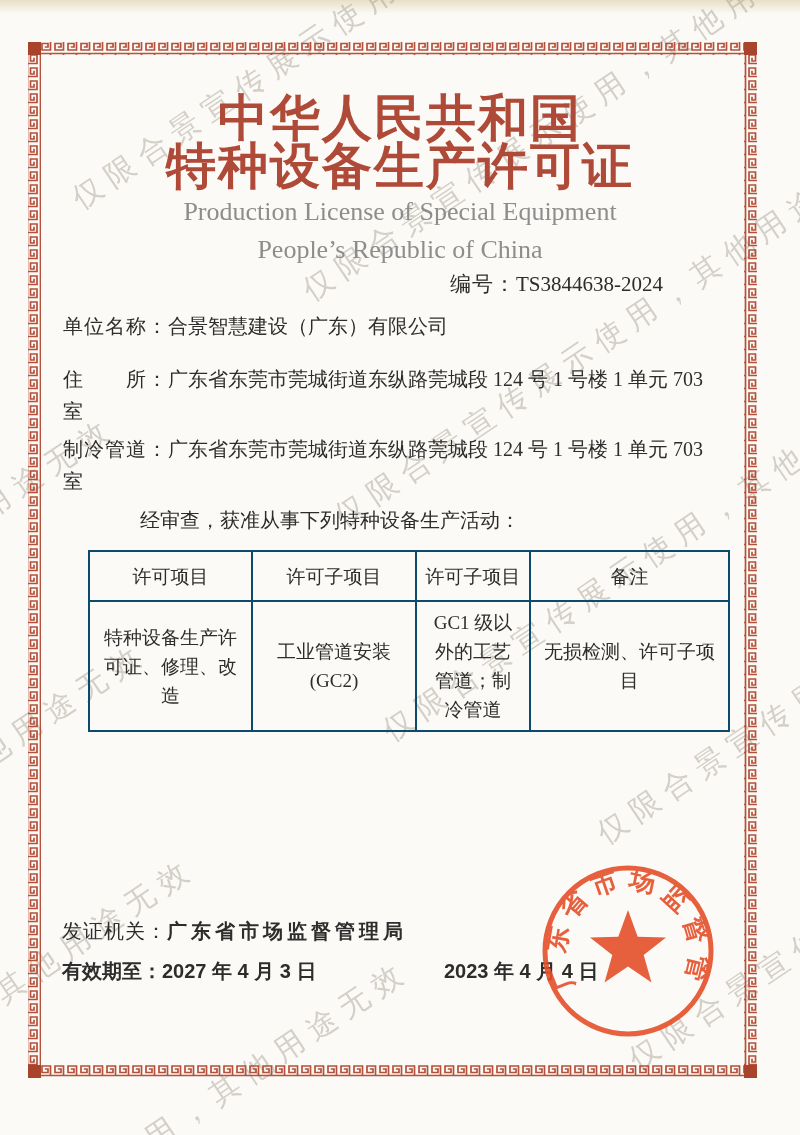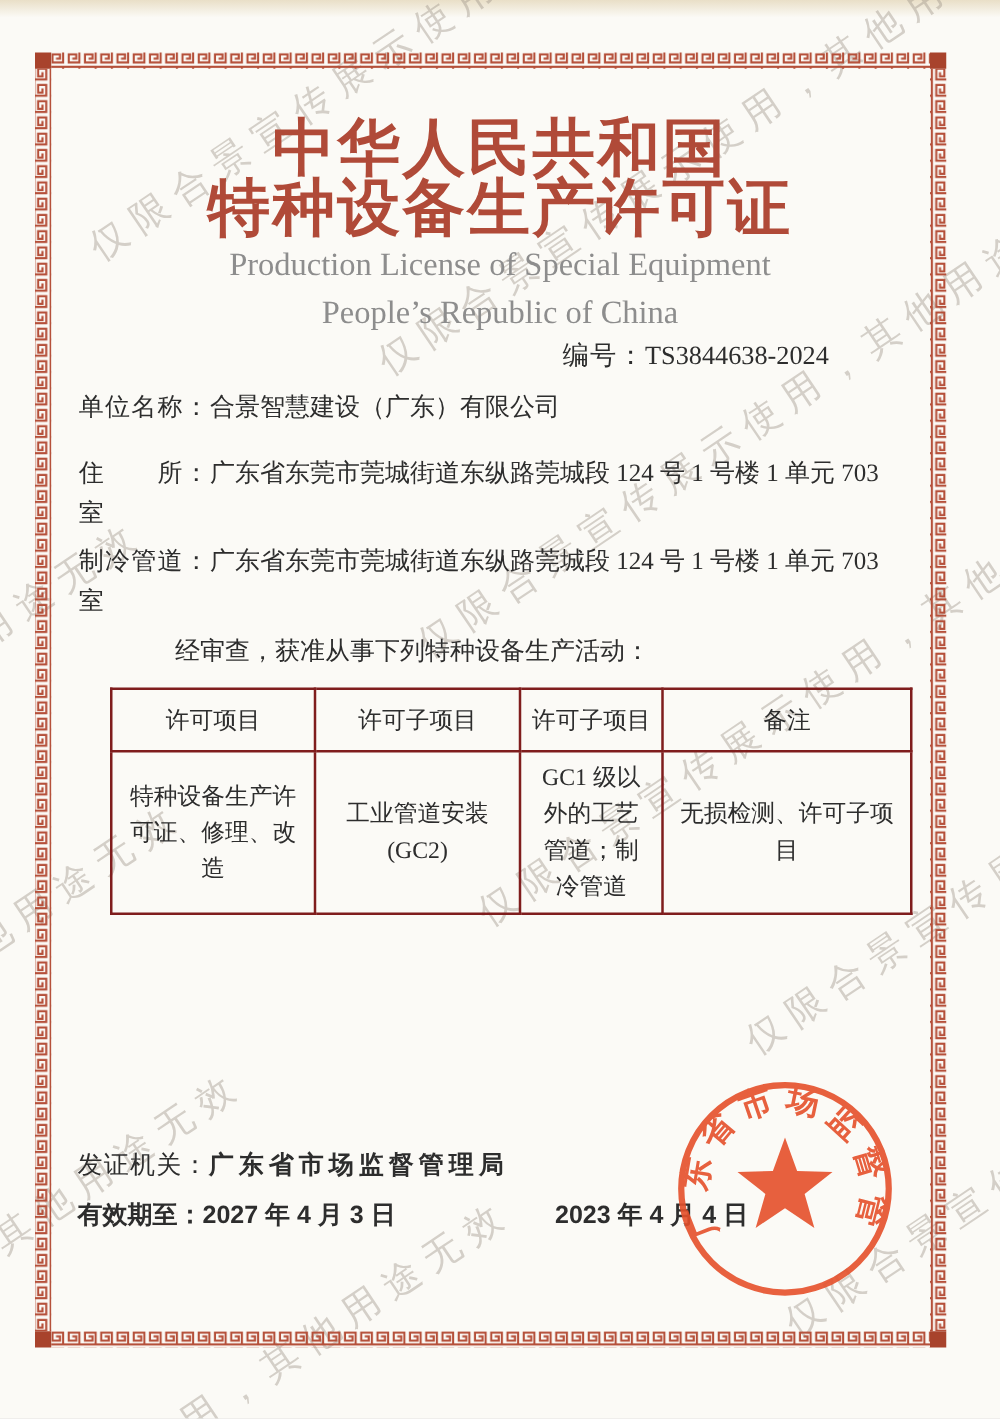--- a/index.html
+++ b/index.html
@@ -35,21 +35,21 @@
               padding-right:75px;box-sizing:border-box;font-size:21px;}
   .field{position:absolute;left:62px;width:640px;margin:1px;font-size:20px;line-height:32px;}
   .f-unit{top:309px;}
   .f-res{top:362px;}
   .f-office{top:432px;}
   .approval{position:absolute;top:507px;left:62px;width:676px;margin:0;
             padding-left:78px;box-sizing:border-box;font-size:20px;}
   table.lic{position:absolute;top:550px;left:88px;width:640px;border-collapse:collapse;
             table-layout:fixed;}
   table.lic th,table.lic td{
-    border:2px solid #7f1d1d;text-align:center;vertical-align:middle;
+    border:2px solid #0c4a6e;text-align:center;vertical-align:middle;
     font-weight:400;font-size:19px;line-height:29px;padding:6px 10px;
   }
   table.lic th{height:36px;padding:6px 4px;}
   table.lic td{height:116px;}
   .authority{position:absolute;top:918px;left:62px;margin:0;font-size:20px;text-align:center;}
   .authority .val{font-weight:600;letter-spacing:4px;}
   .dates{position:absolute;top:958px;left:62px;width:676px;margin:0;font-size:20px;font-weight:bold;}
   .issue{position:absolute;left:382px;top:0;}
   .date-sans{font-family:"Liberation Sans","DejaVu Sans",sans-serif;}
   .lbl{letter-spacing:1px;}

